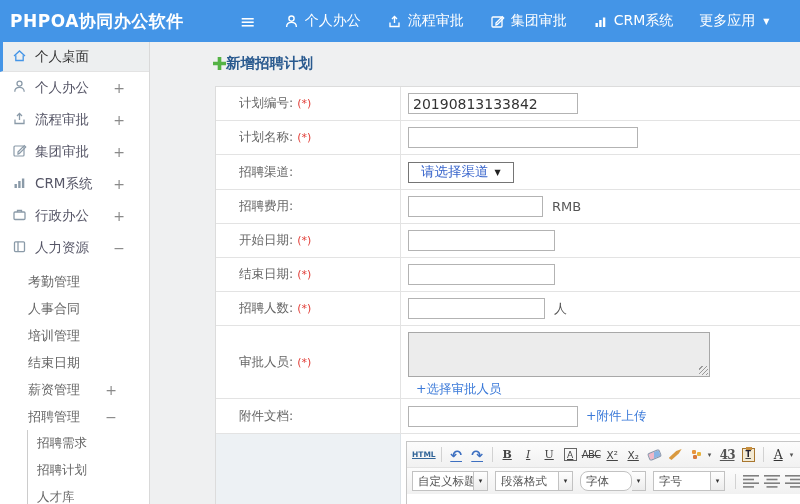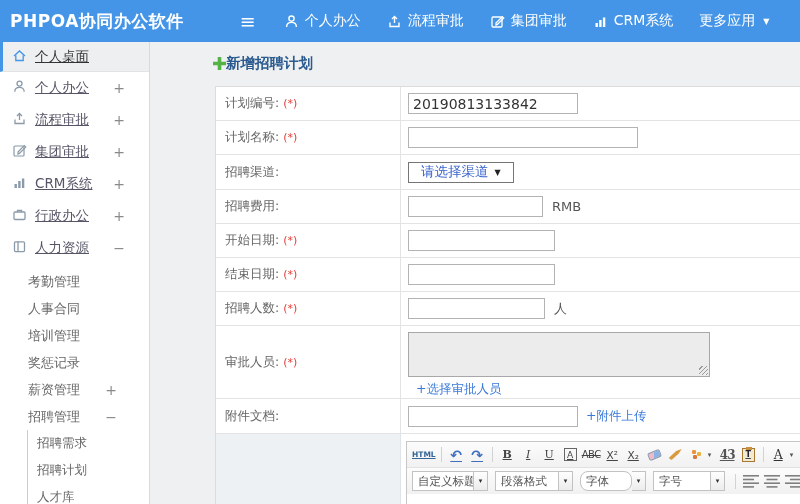--- a/index.html
+++ b/index.html
@@ -15,21 +15,21 @@
   .nav { display:flex; align-items:center; margin-left:28px; }
   .nav-item { display:flex; align-items:center; gap:6px; font-size:14px;
               margin-right:26px; cursor:pointer; white-space:nowrap; }
   .nav-item svg { display:block; }
   .nav-caret { font-size:8px; margin-left:2px; }
 
   
   .sidebar { position:absolute; left:0; top:42px; width:150px; height:462px;
              background:#fff; border-right:1px solid #d9d9d9; overflow:hidden; }
   .s-item { height:32px; display:flex; align-items:center; padding-left:12px;
-            color:#556; font-size:13.5px; position:relative; cursor:pointer;text-decoration:underline; }
+            color:#556; font-size:13.5px; position:relative; cursor:pointer; }
   .s-item.active { height:30px; background:#edeff0; border-left:3px solid #4495e7;
                    border-bottom:1px solid #e3e3e3; padding-left:9px; color:#333; }
   .s-item svg { margin-right:8px; flex-shrink:0; }
   .s-exp { position:absolute; right:24px; color:#8a8a8a; font-size:14px; }
   .s-sub { padding-top:4px; }
   .s-subitem { height:27px; display:flex; align-items:center; padding-left:28px;
                color:#666; font-size:13px; position:relative; cursor:pointer; }
   .s-subitem .s-exp { right:32px; }
   .s-tree { margin-left:27px; border-left:1px solid #ccc; }
   .s-treeitem { height:27px; display:flex; align-items:center; padding-left:9px;
@@ -41,21 +41,21 @@
   .page-title { position:absolute; left:63px; top:12px; display:flex;
                 align-items:center; font-size:14.5px; font-weight:bold;
                 color:#2a5a8f; }
   .plus-ic { width:13px; height:13px; background:#55b345; display:inline-block;
              clip-path:polygon(36% 0,64% 0,64% 36%,100% 36%,100% 64%,64% 64%,64% 100%,36% 100%,36% 64%,0 64%,0 36%,36% 36%); }
 
   .form-table { position:absolute; left:65px; top:44px; width:585px;
                 background:#fff; border:1px solid #dcdcdc; border-right:none; }
   .frow { display:flex; border-bottom:1px solid #e3e3e3; }
   .lbl { width:185px; flex-shrink:0; border-right:1px solid #e3e3e3;
-         padding-left:9px; display:flex; align-items:center;
+         padding-left:23px; display:flex; align-items:center;
          font-size:12.5px; color:#666; }
   .req { color:#e2403a; font-size:11px; margin-left:4px; }
   .val { flex:1; min-width:0; display:flex; align-items:center; padding-left:7px;
          font-size:13px; color:#555; }
   .h34 { height:34px; } .h35 { height:35px; } .h73 { height:73px; }
   .inp { height:21px; border:1px solid #b3b3b3; background:#fff; padding:0 4px;
          font-size:13px; font-family:inherit; color:#333; }
   .w170{width:170px;} .w230{width:230px;} .w135{width:135px;}
   .w147{width:147px;} .w137{width:137px;}
   .inp-big { font-size:14px; }
@@ -239,21 +239,21 @@
     <div class="s-subitem">
         <span>考勤管理</span>
       </div>
     <div class="s-subitem">
         <span>人事合同</span>
       </div>
     <div class="s-subitem">
         <span>培训管理</span>
       </div>
     <div class="s-subitem">
-        <span>奖惩记录</span>
+        <span>结束日期</span>
       </div>
     <div class="s-subitem">
         <span>薪资管理</span>
         <span class="s-exp">+</span>
       </div>
     <div class="s-subitem">
         <span>招聘管理</span>
         <span class="s-exp">−</span>
       </div>
     <div class="s-tree">

